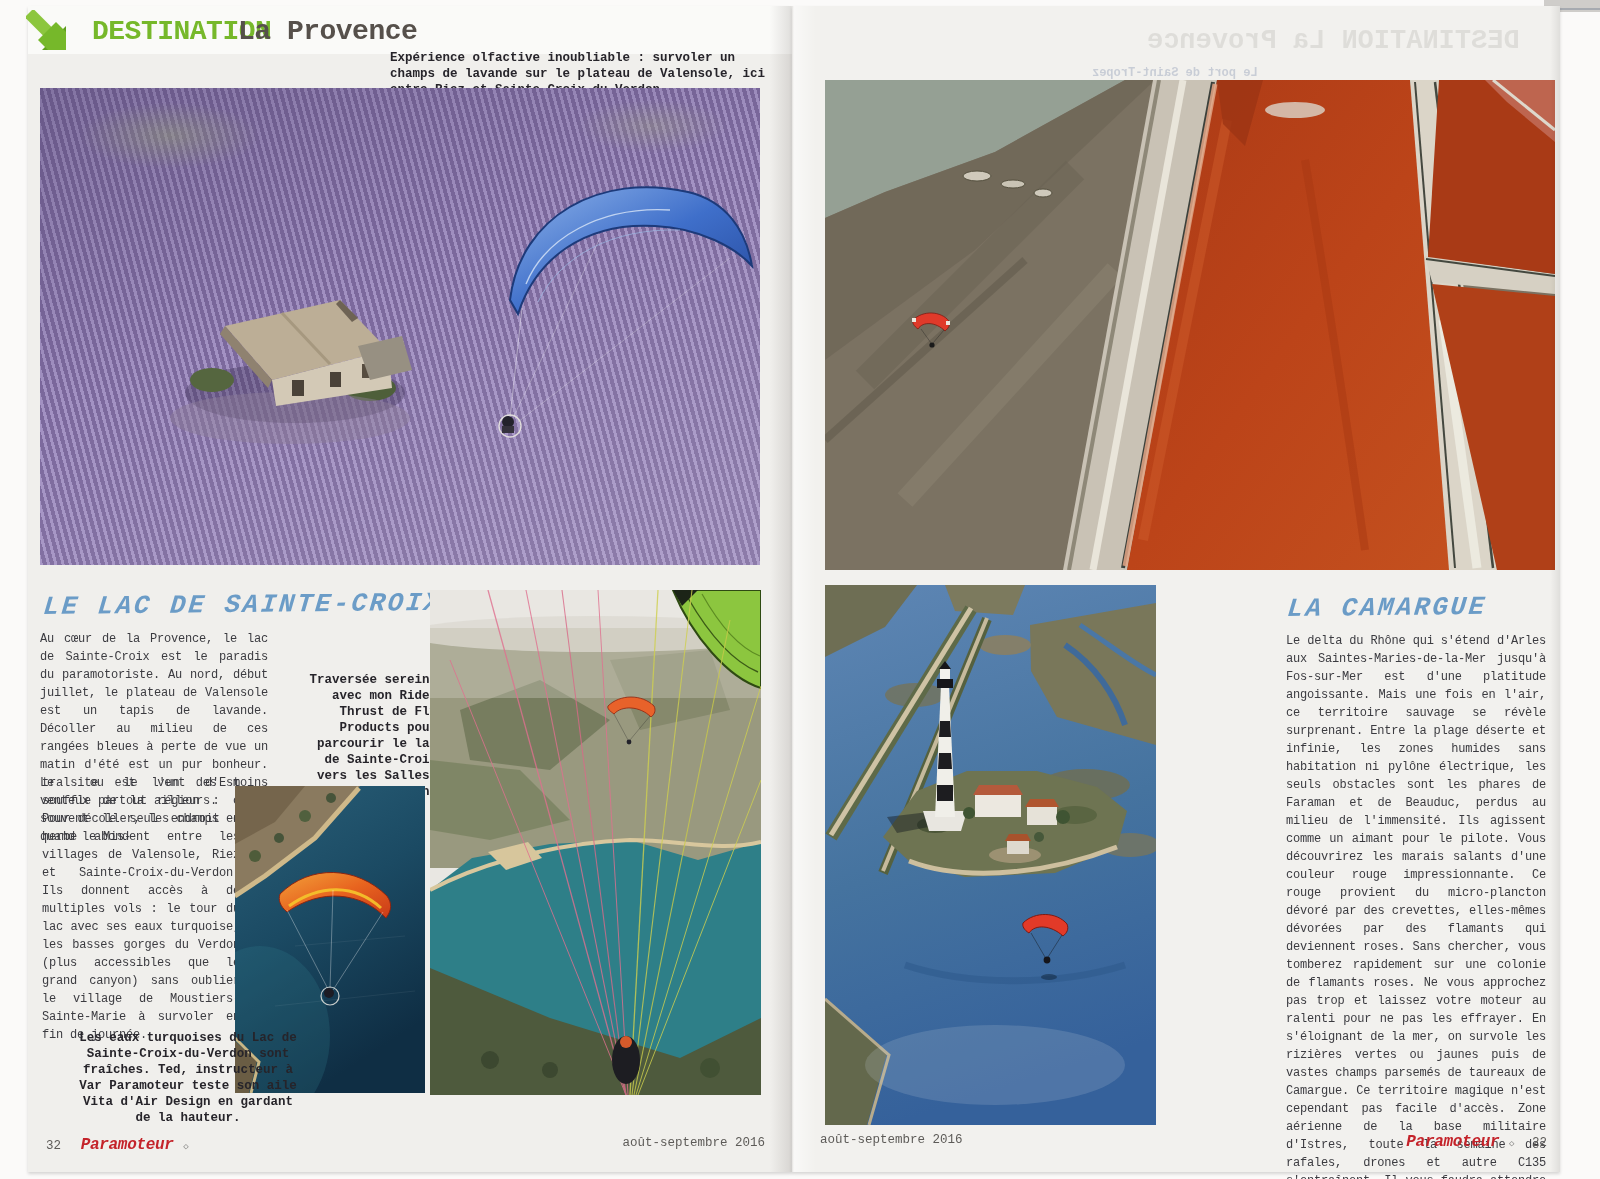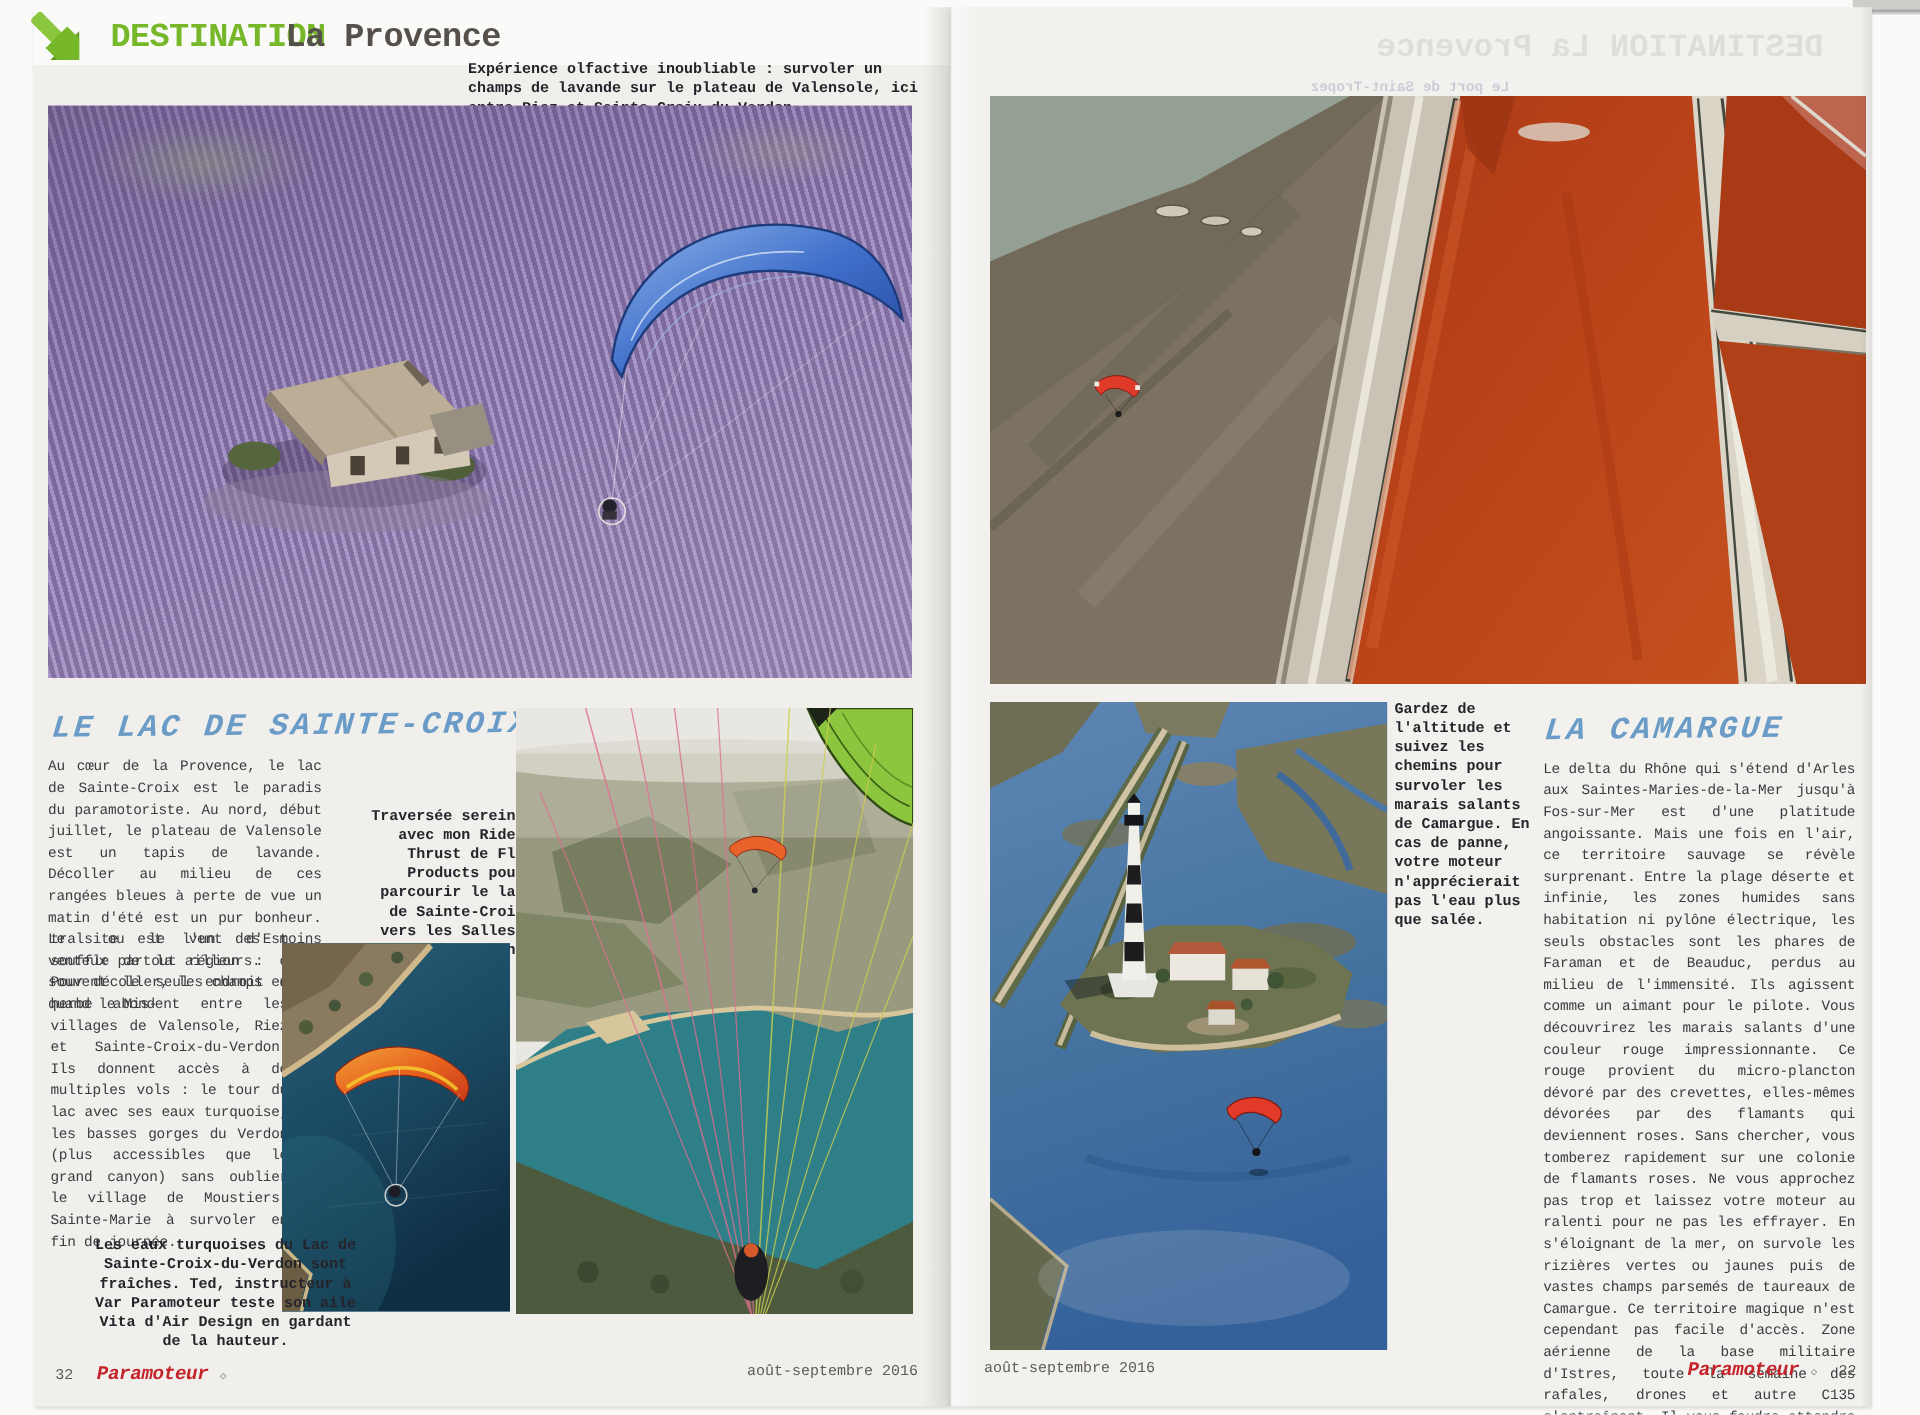--- a/index.html
+++ b/index.html
@@ -338,21 +338,20 @@
         <g>
           <path d="M 198,338 C 210,326 232,327 242,339 C 244,344 242,348 238,351 C 226,340 210,339 204,348 C 199,345 197,341 198,338 Z" fill="#e23a28" stroke="#7e1a12" stroke-width="1"></path>
           <line x1="206" y1="348" x2="220" y2="372" stroke="#111" stroke-width="0.6" opacity="0.7"></line>
           <line x1="237" y1="350" x2="223" y2="372" stroke="#111" stroke-width="0.6" opacity="0.7"></line>
           <circle cx="222" cy="375" r="3.4" fill="#15151a"></circle>
           <ellipse cx="224" cy="392" rx="8" ry="3" fill="#0e2235" opacity="0.5"></ellipse>
         </g>
       </svg>
     </div>
 
-    <div class="abs caption" style="left:370px;top:577px;width:120px;">Gardez de l'altitude et suivez les chemins pour survoler les marais salants de Camargue. En cas de panne, votre moteur n'apprécierait pas l'eau plus que salée.</div>
 
     <div class="abs script-head" style="left:494px;top:588px;">LA CAMARGUE</div>
 
     <div class="abs body-text" style="left:494px;top:626px;width:260px;">Le delta du Rhône qui s'étend d'Arles aux Saintes-Maries-de-la-Mer jusqu'à Fos-sur-Mer est d'une platitude angoissante. Mais une fois en l'air, ce territoire sauvage se révèle surprenant. Entre la plage déserte et infinie, les zones humides sans habitation ni pylône électrique, les seuls obstacles sont les phares de Faraman et de Beauduc, perdus au milieu de l'immensité. Ils agissent comme un aimant pour le pilote. Vous découvrirez les marais salants d'une couleur rouge impressionnante. Ce rouge provient du micro-plancton dévoré par des crevettes, elles-mêmes dévorées par des flamants qui deviennent roses. Sans chercher, vous tomberez rapidement sur une colonie de flamants roses. Ne vous approchez pas trop et laissez votre moteur au ralenti pour ne pas les effrayer. En s'éloignant de la mer, on survole les rizières vertes ou jaunes puis de vastes champs parsemés de taureaux de Camargue. Ce territoire magique n'est cependant pas facile d'accès. Zone aérienne de la base militaire d'Istres, toute la semaine des rafales, drones et autre C135 s'entraînent. Il vous faudra attendre le week-end que la zone soit désactivée. Et vous munir d'une radio aviation pour rester en contact avec la base d'Istres en cas d'activation de la zone. Enfin le vent est assez fort dans le delta, il faudra être patient.</div>
 
 
     <div class="abs footer-txt" style="left:28px;top:1127px;">août-septembre 2016</div>
     <div class="abs" style="left:555px;top:1127px;width:200px;text-align:right;">
       <span class="brand">Paramoteur</span>
       <span class="diamond">◇</span>

